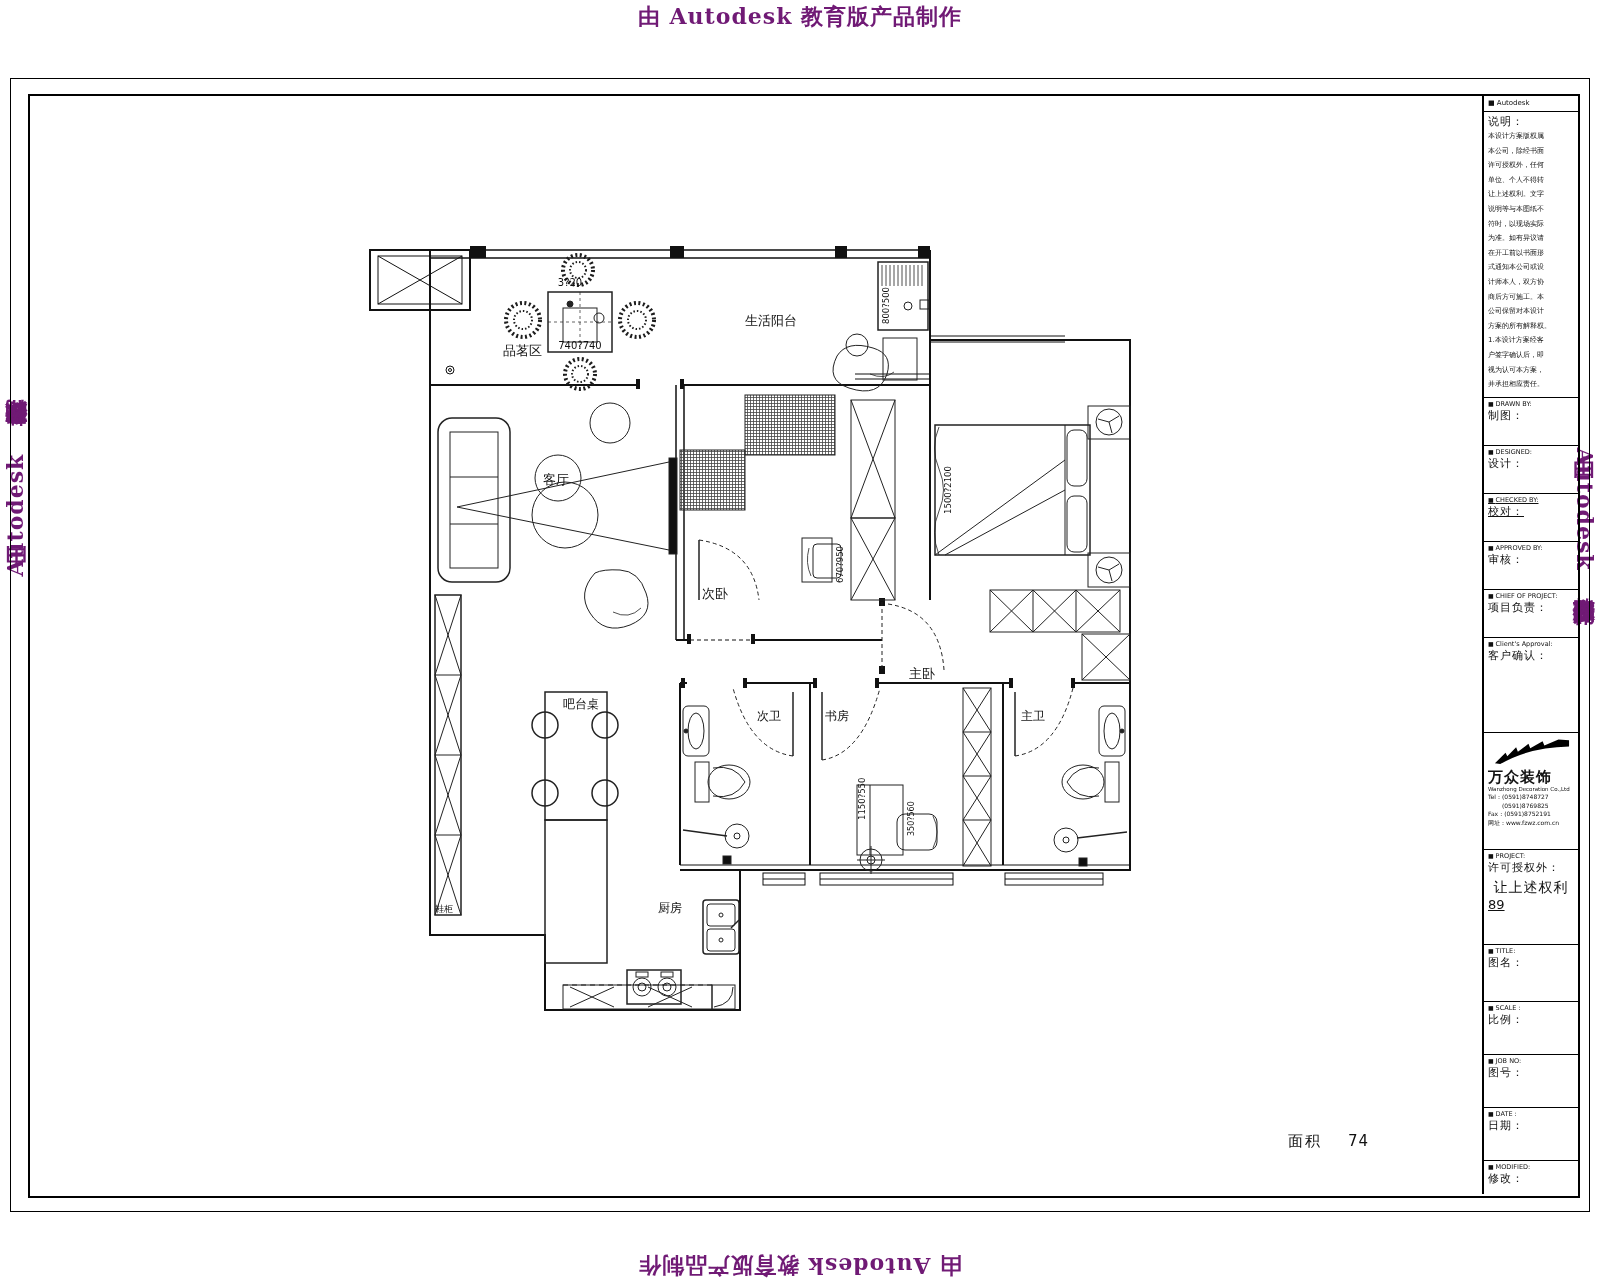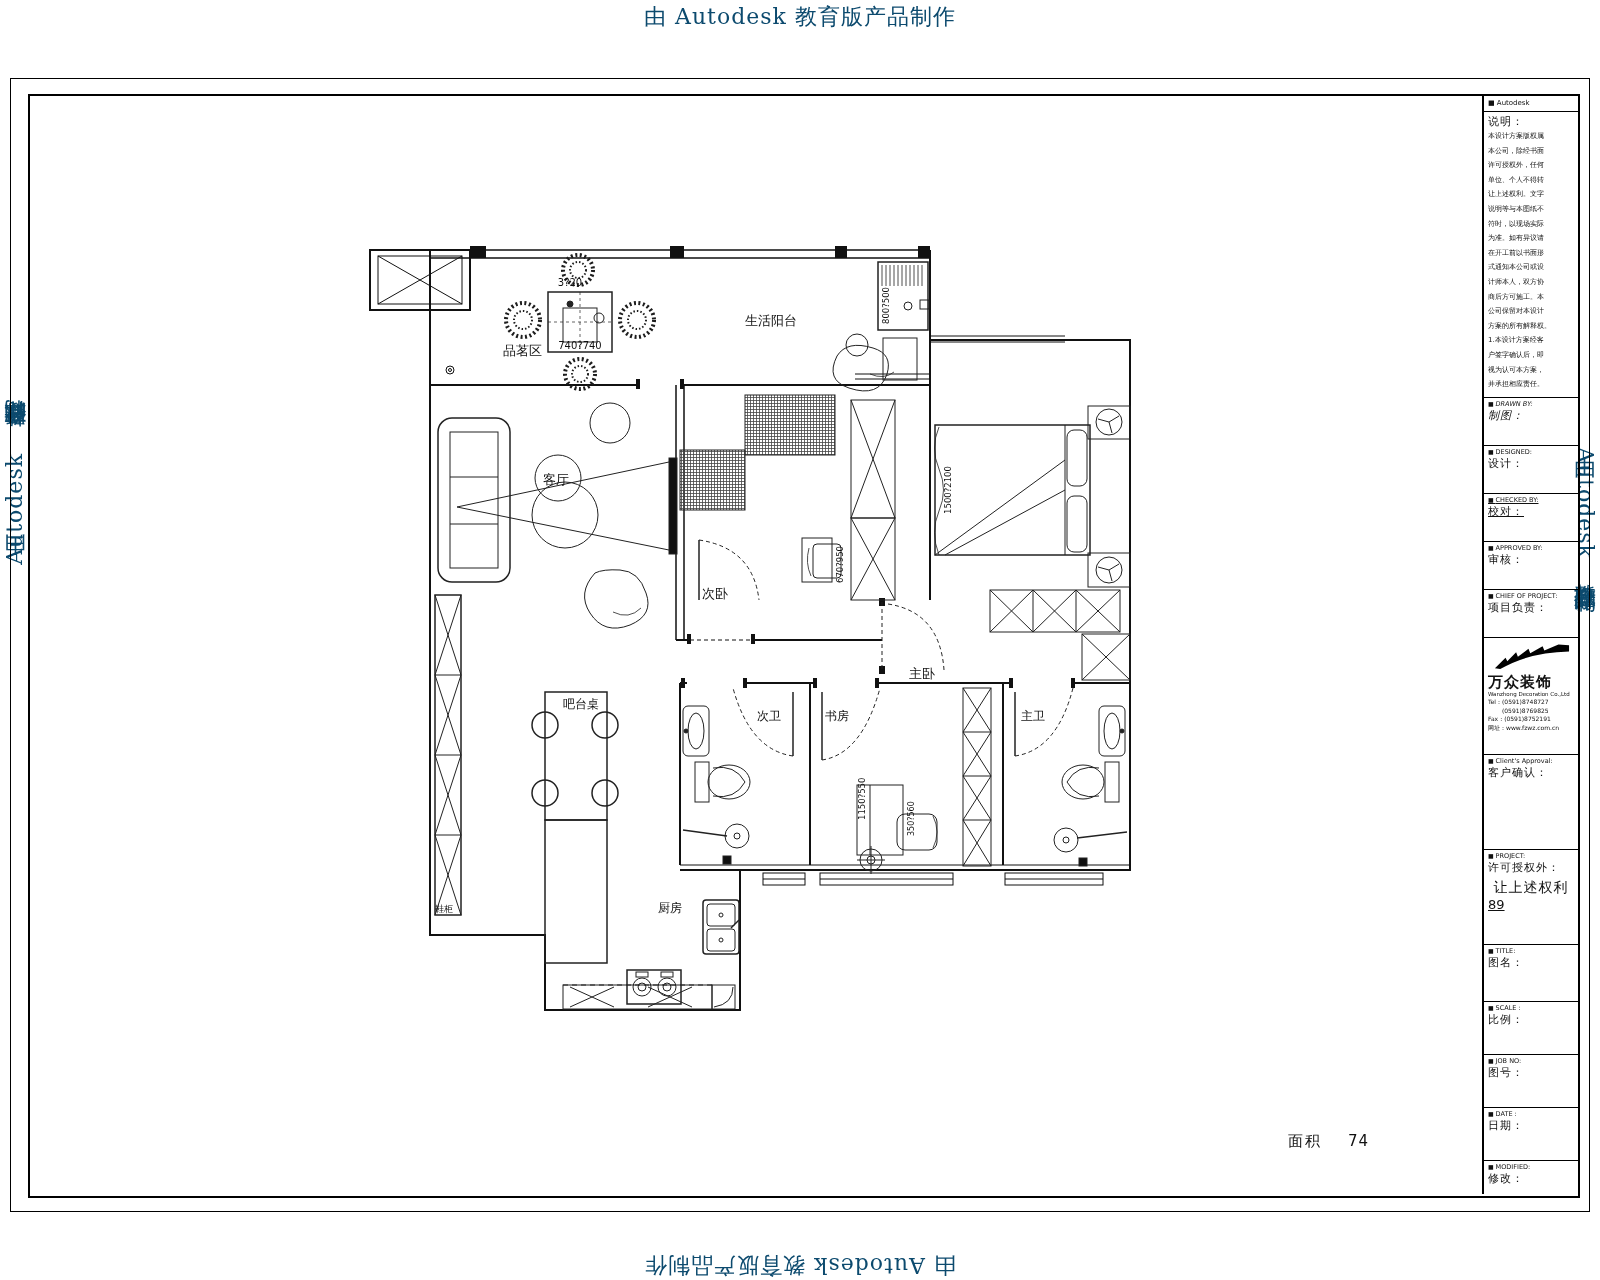--- a/index.html
+++ b/index.html
@@ -1,19 +1,19 @@
 <!DOCTYPE html>
 <html><head>
 <meta charset="utf-8">
 <style>
   html,body{margin:0;padding:0;background:#fff;}
   #page{position:relative;width:1600px;height:1280px;background:#fff;overflow:hidden;
         font-family:"DejaVu Sans",sans-serif;color:#111;}
-  .wm{position:absolute;font-family:"DejaVu Serif",serif;font-weight:normal;font-size:22px;
-      color:#0c4a6e;white-space:nowrap;letter-spacing:1px;}
+  .wm{position:absolute;font-family:"DejaVu Serif",serif;font-weight:bold;font-size:22px;
+      color:#701a75;white-space:nowrap;letter-spacing:1px;}
   .wm-top{left:50%;top:2px;transform:translateX(-50%);}
   .wm-bottom{left:50%;bottom:0px;transform:translateX(-50%) rotate(180deg);}
   .wm-right{right:0px;top:438px;writing-mode:vertical-rl;}
   .wm-left{left:0px;top:438px;writing-mode:vertical-rl;transform:rotate(180deg);}
   .border-outer{position:absolute;left:10px;top:78px;width:1578px;height:1132px;border:1px solid #000;}
   .border-inner{position:absolute;left:28px;top:94px;width:1548px;height:1100px;border:2px solid #000;}
   
   #titleblock{position:absolute;left:1482px;top:94px;width:96px;height:1100px;
               border-left:2px solid #000;box-sizing:border-box;display:flex;flex-direction:column;}
   .tb-sec{border-bottom:1.5px solid #000;box-sizing:border-box;padding:2px 4px;overflow:hidden;}
@@ -331,56 +331,56 @@
 式通知本公司或设
 计师本人，双方协
 商后方可施工。本
 公司保留对本设计
 方案的所有解释权。
 1.本设计方案经客
 户签字确认后，即
 视为认可本方案，
 并承担相应责任。</div>
     </div>
-    <div class="tb-sec" style="height:48px;font-style:italic;">
+    <div class="tb-sec" style="height:48px;">
       <div class="tb-en">DRAWN  BY:</div>
       <div class="tb-zh">制图：</div>
     </div>
     <div class="tb-sec" style="height:48px;">
       <div class="tb-en">DESIGNED:</div>
       <div class="tb-zh">设计：</div>
     </div>
     <div class="tb-sec" style="height:48px;text-decoration:underline;">
       <div class="tb-en">CHECKED  BY:</div>
       <div class="tb-zh">校对：</div>
     </div>
     <div class="tb-sec" style="height:48px;">
       <div class="tb-en">APPROVED  BY:</div>
       <div class="tb-zh">审核：</div>
     </div>
     <div class="tb-sec" style="height:48px;">
       <div class="tb-en">CHIEF OF PROJECT:</div>
       <div class="tb-zh">项目负责：</div>
+    </div>
+    <div class="tb-sec" style="height:95px;">
+      <div class="tb-en">Client's Approval:</div>
+      <div class="tb-zh">客户确认：</div>
     </div>
     <div class="tb-sec" style="height:117px;">
       <svg width="88" height="30" viewBox="0 0 88 34">
         <path d="M2,32 L14,20 L16,24 L26,14 L28,19 L40,10 L42,15 L56,7 L58,12 L74,5 L86,6 L86,13 Q40,14 8,33 Z" fill="#000"></path>
       </svg>
       <div class="logo-name">万众装饰</div>
       <div class="logo-sub">Wanzhong Decoration Co.,Ltd</div>
       <div class="logo-line">Tel：(0591)8748727</div>
       <div class="logo-line">　　  (0591)8769825</div>
       <div class="logo-line">Fax：(0591)8752191</div>
       <div class="logo-line">网址：www.fzwz.com.cn</div>
     </div>
     <div class="tb-sec" style="height:95px;">
-      <div class="tb-en">Client's Approval:</div>
-      <div class="tb-zh">客户确认：</div>
-    </div>
-    <div class="tb-sec" style="height:95px;">
       <div class="tb-en">PROJECT:</div>
       <div class="tb-zh">许可授权外：</div>
       <div class="proj-name">让上述权利</div>
       <div class="proj-num">89</div>
     </div>
     <div class="tb-sec" style="height:57px;">
       <div class="tb-en">TITLE:</div>
       <div class="tb-zh">图名：</div>
     </div>
     <div class="tb-sec" style="height:53px;">

